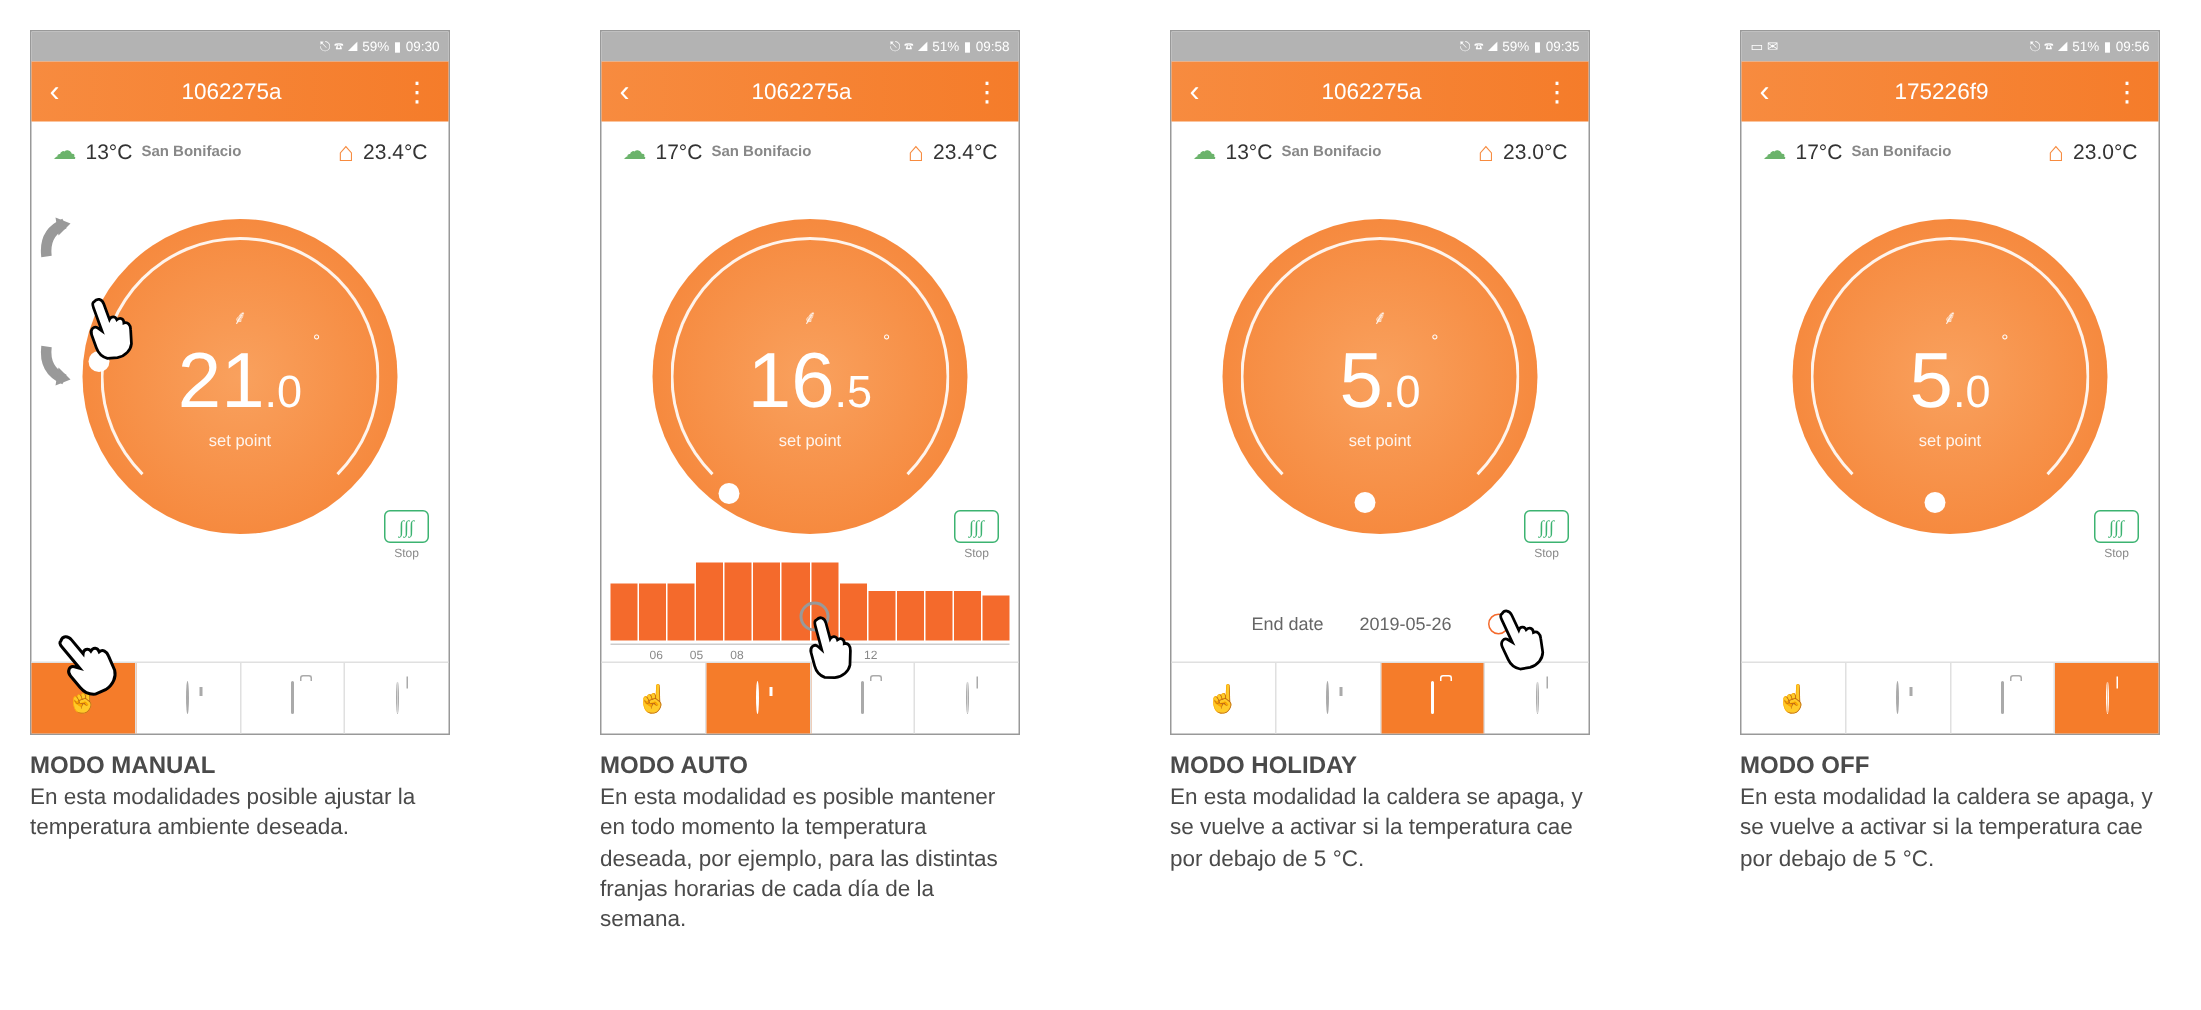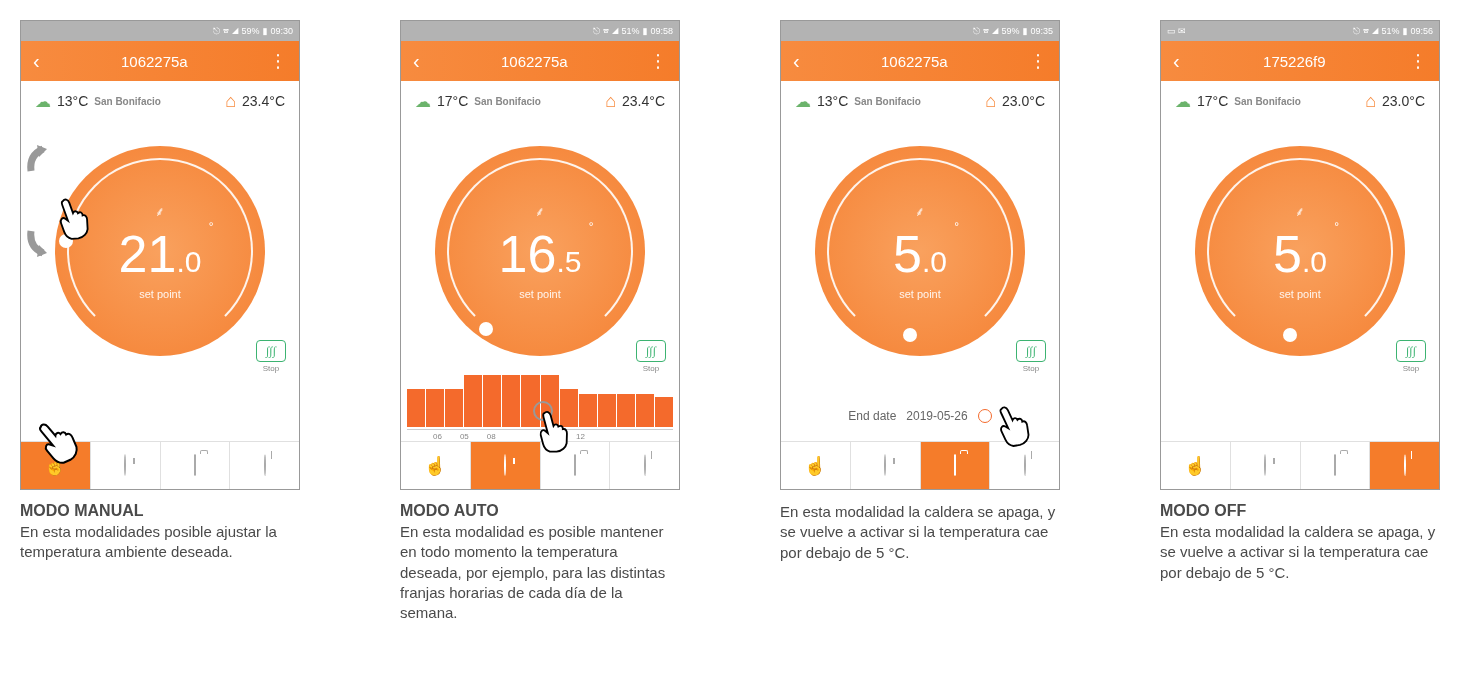--- a/index.html
+++ b/index.html
@@ -178,21 +178,21 @@
 .end-date-row {
   position: absolute;
   bottom: 18px;
   width: 100%;
   text-align: center;
   font-size: 12px;
   color: #666;
   display: flex;
   justify-content: center;
   align-items: center;
-  gap: 10px;
+  gap: 24px;
 }
 .date-picker-icon {
   width: 14px; height: 14px;
   border: 1px solid #f46a2c;
   border-radius: 50%;
   position: relative;
 }
 .bottom-tabs {
   height: 48px;
   display: flex;
@@ -553,20 +553,21 @@
             <span><span class="power-shape"></span></span>
           </div>
         </div>
         <div class="pointer-hand" style="bottom: 36px; right: 20px;"><svg viewBox="0 0 50 60">
             <g transform="scale(1,1) rotate(-25 25 30)">
               <path d="M20 8 C23 6 26 8 26 12 L26 24 C28 22 31 23 31 26 C34 25 36 27 35 30 C38 30 39 33 38 36 L35 46 C33 50 28 53 22 52 L15 50 C12 48 10 44 10 40 L10 30 C10 26 14 24 16 27 L18 30 L18 12 C18 9 19 8 20 8 Z" fill="#fff" stroke="#000" stroke-width="2"></path>
             </g>
           </svg></div>
       </div>
       <div class="caption">
+    <div class="caption-title">MODO HOLIDAY</div>
     <div class="caption-text">En esta modalidad la caldera se apaga, y se vuelve a activar si la temperatura cae por debajo de 5 °C.</div>
       </div>
     </div>
     <div class="column">
       <div class="phone">
         <div class="status-bar">
     <div class="status-left">
             <span>▭ ✉</span>
           </div>
     <div class="status-right">

